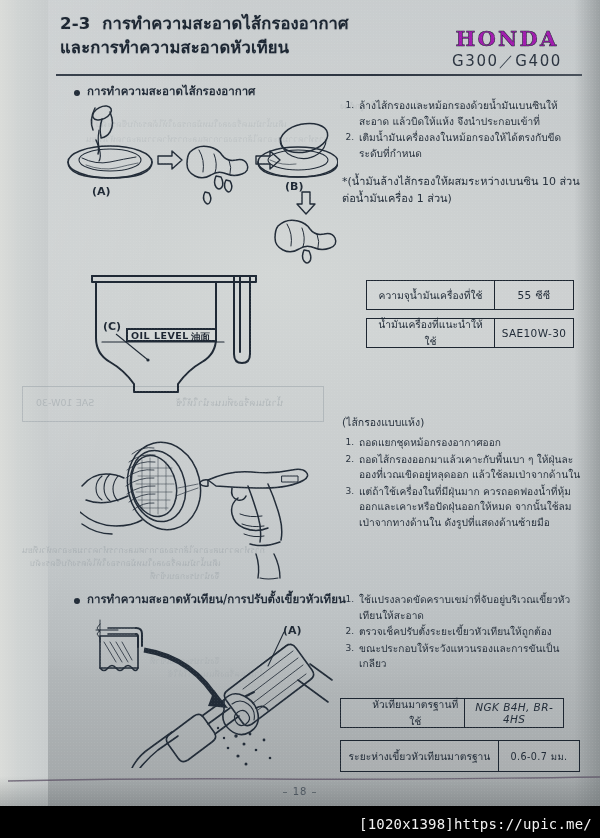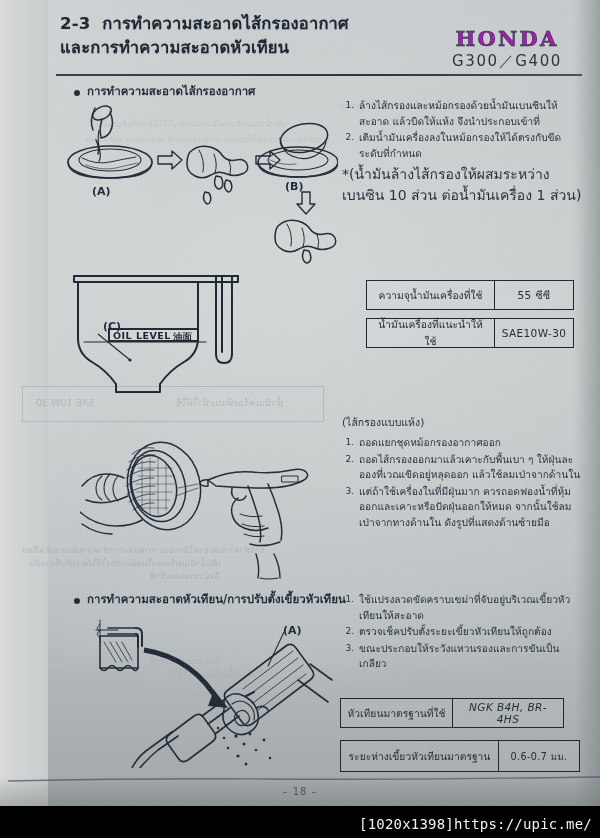--- a/index.html
+++ b/index.html
@@ -46,21 +46,21 @@
   .bullet-row{position:absolute;display:flex;align-items:flex-start;gap:7px;}
   .dot{width:6px;height:6px;border-radius:50%;background:#232d39;margin-top:6px;flex:none;}
   .bullet-txt{font-size:11.5px;font-weight:bold;color:#1e2835;line-height:1.35;}
 
   
   .rcol{position:absolute;color:#27313d;}
   .rhead{font-size:10.5px;margin-bottom:4px;}
   .olist{margin:0;padding:0;list-style:none;}
   .olist li{display:flex;gap:5px;font-size:10.2px;line-height:1.52;margin-bottom:1px;}
   .num{flex:none;width:12px;text-align:right;font-size:9px;padding-top:1px;}
-  .note{font-size:14px;line-height:1.5;margin-top:3px;}
+  .note{font-size:11px;line-height:1.5;margin-top:13px;}
 
   
   .tbl{position:absolute;display:flex;border:1.6px solid #1d2husk;}
   .tbl{border:1.6px solid #1d2631;background:rgba(255,255,255,.06);}
   .tcell{display:flex;align-items:center;justify-content:center;
     font-size:10.3px;color:#212b37;padding:0 6px;box-sizing:border-box;text-align:center;}
   .tcell.l{border-right:1.6px solid #1d2631;}
   .tcell.v{font-size:10.5px;letter-spacing:.4px;}
 
   
@@ -185,21 +185,21 @@
         <path d="M221 124 q6 10 4 22" stroke-width="1"></path>
         <path d="M236 128 q4 10 1 19" stroke-width="1"></path>
         <path d="M251 134 q3 8 1 14" stroke-width="1"></path>
         <path d="M238 150 q-3 7 0 11 q3 4 6 0 q2 -4 -1 -10 z"></path>
       </g>
     </svg>
   </div>
   <div class="cap" style="left:92px;top:185px;">(A)</div>
   <div class="cap" style="left:285px;top:180px;">(B)</div>
 
-  <div class="ill" style="left:70px;top:268px;">
+  <div class="ill" style="left:88px;top:268px;">
     <svg width="240" height="132" viewBox="0 0 240 132">
       <g fill="none" stroke="#1f2935" stroke-width="2" stroke-linecap="round" stroke-linejoin="round">
 
         <path d="M4 8 h164"></path>
         <path d="M4 8 v6 h164 v-6"></path>
 
         <path d="M8 14 v56 q0 16 14 24 q14 8 24 22 v8 h44 v-8 q10 -14 24 -22 q14 -8 14 -24 v-56"></path>
 
         <path d="M146 8 v78 q0 9 8 9 q8 0 8 -9 v-78"></path>
         <path d="M152 8 v76"></path>
@@ -392,21 +392,21 @@
         <span>ตรวจเช็คปรับตั้งระยะเขี้ยวหัวเทียนให้ถูกต้อง</span>
       </li>
       <li>
         <span class="num">3.</span>
         <span>ขณะประกอบให้ระวังแหวนรองและการขันเป็นเกลียว</span>
       </li>
     </ul>
   </div>
 
   <div class="tbl" style="left:340px;top:698px;width:222px;height:28px;">
-    <div class="tcell l" style="width:112px;">หัวเทียนมาตรฐานที่ใช้</div>
+    <div class="tcell l" style="width:112px;margin-left:25px;">หัวเทียนมาตรฐานที่ใช้</div>
     <div class="tcell v" style="width:110px;font-style:italic;">NGK B4H, BR-4HS</div>
   </div>
   <div class="tbl" style="left:340px;top:740px;width:238px;height:30px;">
     <div class="tcell l" style="width:158px;">ระยะห่างเขี้ยวหัวเทียนมาตรฐาน</div>
     <div class="tcell v" style="width:80px;font-size:9.6px;">0.6-0.7 มม.</div>
   </div>
 
   <svg class="pline" viewBox="0 0 600 10" preserveAspectRatio="none">
     <path d="M8 5 Q150 2 268 3 T600 1" fill="none" stroke="#5a4f63" stroke-width="1.3" opacity=".75"></path>
   </svg>

